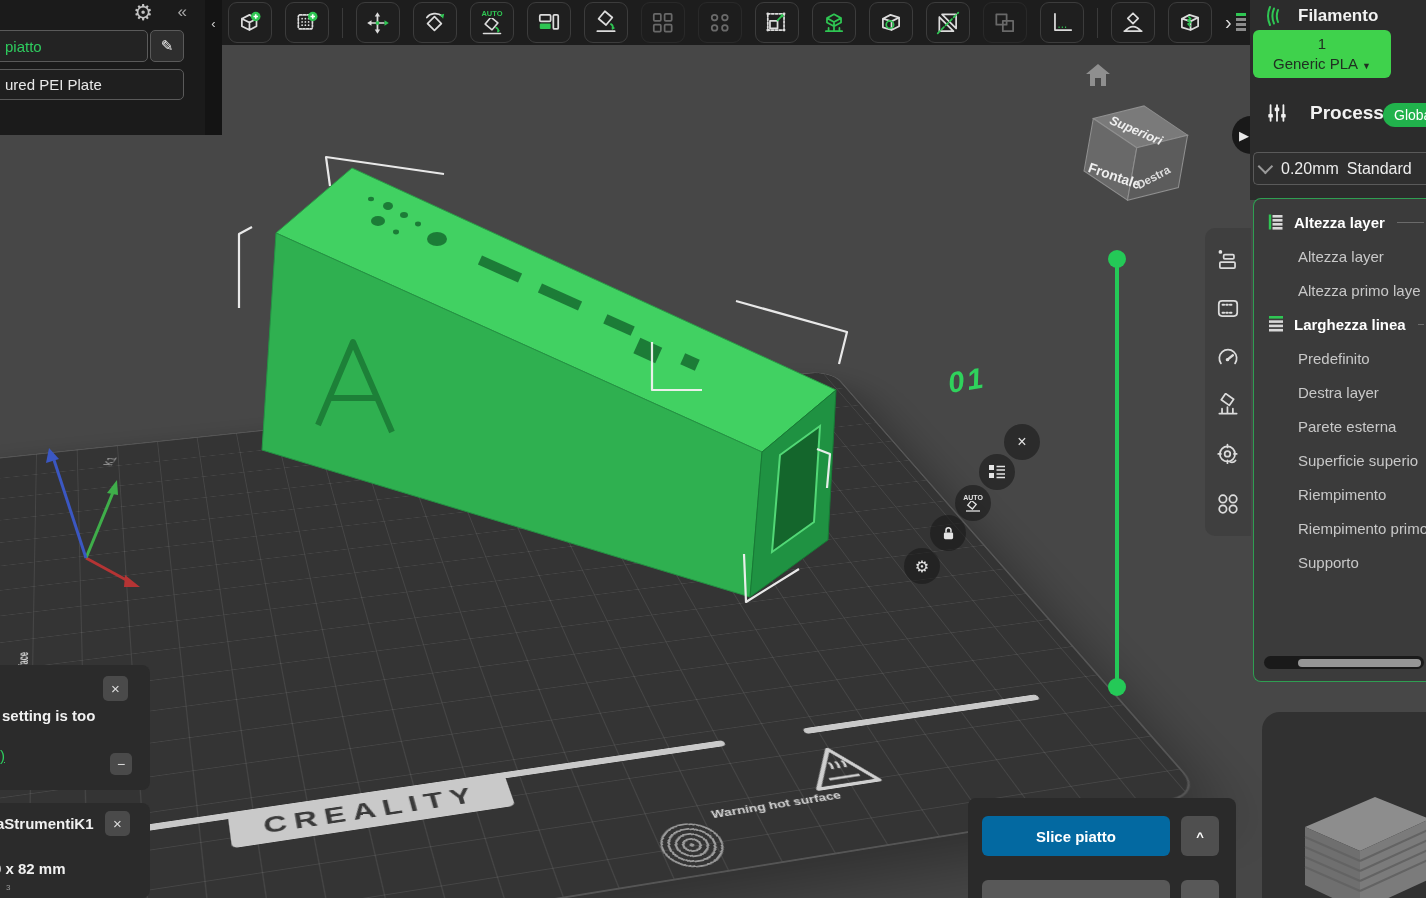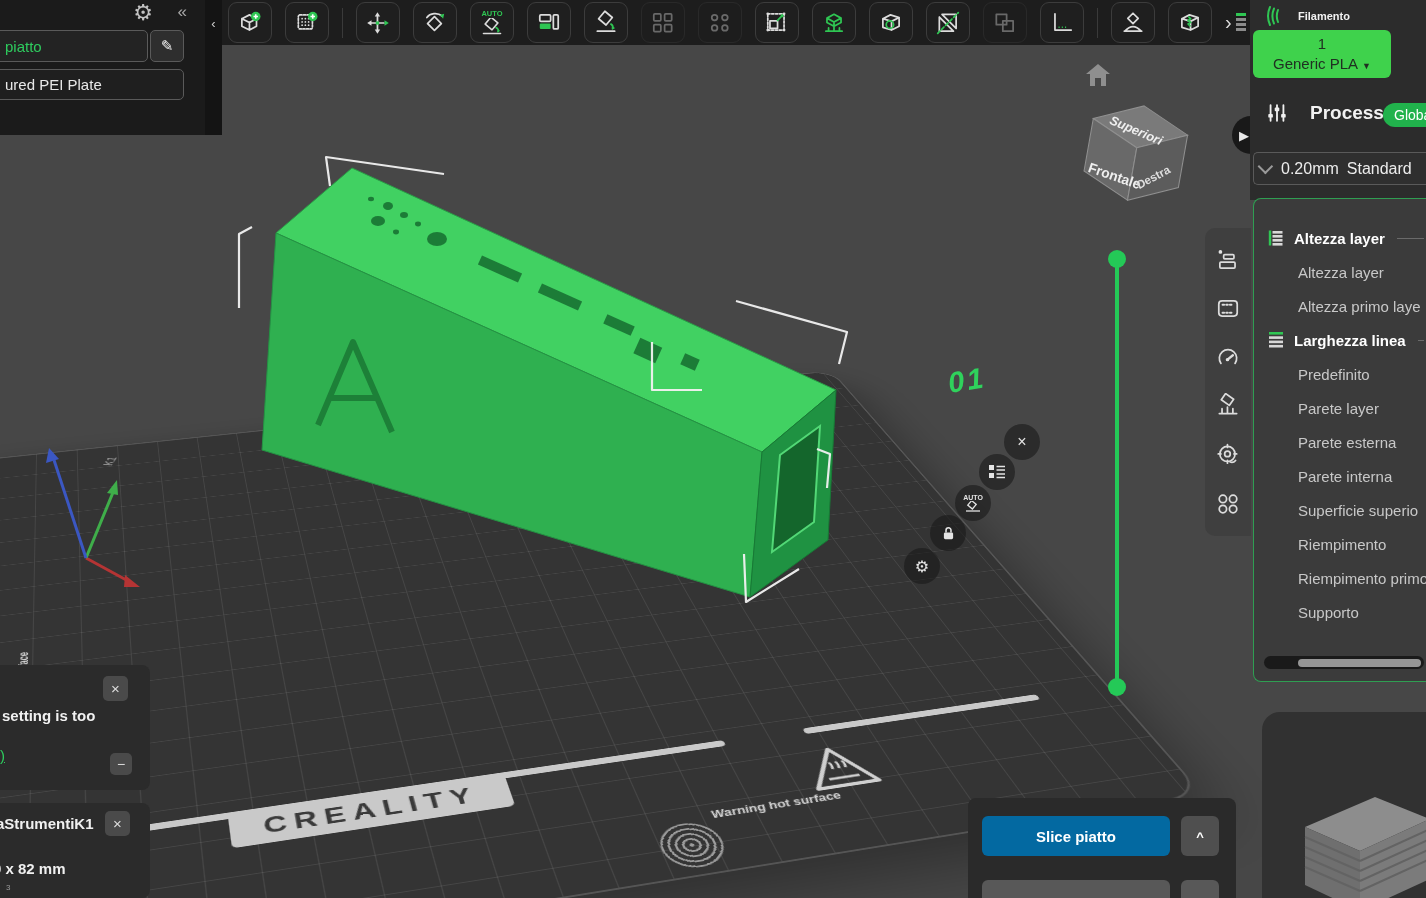--- a/index.html
+++ b/index.html
@@ -67,37 +67,37 @@
   #panel-handle{left:205px;top:0;width:17px;height:135px;background:#141414;z-index:6;color:#cfcfcf;
     font-size:13px;text-align:center;padding-top:16px;box-sizing:border-box;cursor:pointer;}
   
   #side-toolbar{left:1205px;top:228px;width:46px;height:308px;background:#3f3f3f;border-radius:10px 0 0 10px;
     z-index:5;display:flex;flex-direction:column;align-items:center;justify-content:space-around;padding:8px 0;box-sizing:border-box;}
   .sbtn{width:30px;height:30px;display:flex;align-items:center;justify-content:center;cursor:pointer;}
   .sbtn svg{width:26px;height:26px;}
   
   #right-top{left:1250px;top:0;width:176px;height:200px;background:#2c2c2c;z-index:6;}
   .fil-row{position:absolute;left:14px;top:4px;display:flex;align-items:center;gap:10px;}
-  .fil-title{color:#f2f2f2;font-weight:bold;font-size:11px;}
+  .fil-title{color:#f2f2f2;font-weight:bold;font-size:17px;}
   #filament-btn{position:absolute;left:3px;top:30px;width:138px;height:48px;background:#3fd24c;border-radius:6px;
     color:#203022;text-align:center;cursor:pointer;font-size:15px;}
   #filament-btn .slot{margin-top:5px;font-size:15px;}
   #filament-btn .mat{font-size:15px;margin-top:3px;}
   #filament-btn .tri{font-size:9px;margin-left:4px;}
   .proc-row{position:absolute;left:16px;top:102px;display:flex;align-items:center;gap:22px;}
   .proc-title{color:#f2f2f2;font-weight:bold;font-size:19px;}
   #scope-badge{position:absolute;left:133px;top:103px;background:#21b24c;color:#fff;font-size:14px;
     padding:4px 14px 4px 11px;border-radius:13px 0 0 13px;width:50px;}
   #preset-row{position:absolute;left:3px;top:152px;width:173px;height:33px;background:#2f2f2f;border:1px solid #5a5a5a;
     border-right:none;border-radius:5px 0 0 5px;display:flex;align-items:center;gap:8px;color:#ececec;
     font-size:16px;box-sizing:border-box;padding-left:8px;cursor:pointer;}
   .chev-down{width:9px;height:9px;border-left:2px solid #9a9a9a;border-bottom:2px solid #9a9a9a;
     transform:rotate(-45deg) translateY(-3px);}
   #settings-panel{left:1253px;top:198px;width:173px;height:484px;background:#3b3b3b;border:1.5px solid #2f9e52;
-    border-right:none;border-radius:8px 0 0 8px;z-index:6;box-sizing:border-box;padding-top:22px;overflow:hidden;}
+    border-right:none;border-radius:8px 0 0 8px;z-index:6;box-sizing:border-box;padding-top:6px;overflow:hidden;}
   .srow{height:34px;display:flex;align-items:center;white-space:nowrap;overflow:hidden;cursor:pointer;}
   .srow.group{padding-left:12px;gap:8px;color:#fff;font-weight:bold;font-size:15px;}
   .srow.group .rule{flex:1;height:1px;background:#6a6a6a;margin:0 2px 0 4px;min-width:0;}
   .srow.item{padding-left:44px;color:#c8c8c8;font-size:15px;}
   .sicon{width:20px;height:20px;flex:0 0 20px;}
   #settings-scrollbar{position:absolute;left:10px;bottom:12px;width:160px;height:13px;background:#1a1a1a;
     border-radius:7px;cursor:pointer;}
   #settings-scrollbar .thumb{position:absolute;left:34px;right:3px;top:2.5px;height:8px;background:#969696;border-radius:4px;}
   #preview-panel{left:1262px;top:712px;width:164px;height:186px;background:#313131;border-radius:18px 0 0 0;
     z-index:6;overflow:hidden;}
@@ -599,27 +599,24 @@
               <rect x="3" y="14.9" width="14" height="2.6"></rect>
             </g>
           </svg></span>
         <span>Larghezza linea</span>
         <span class="rule"></span>
       </div>
       <div class="srow item">
         <span>Predefinito</span>
       </div>
       <div class="srow item">
-        <span>Parete layer</span>
+        <span>Destra layer</span>
       </div>
       <div class="srow item">
         <span>Parete esterna</span>
-      </div>
-      <div class="srow item">
-        <span>Parete interna</span>
       </div>
       <div class="srow item">
         <span>Superficie superio</span>
       </div>
       <div class="srow item">
         <span>Riempimento</span>
       </div>
       <div class="srow item">
         <span>Riempimento primo</span>
       </div>

